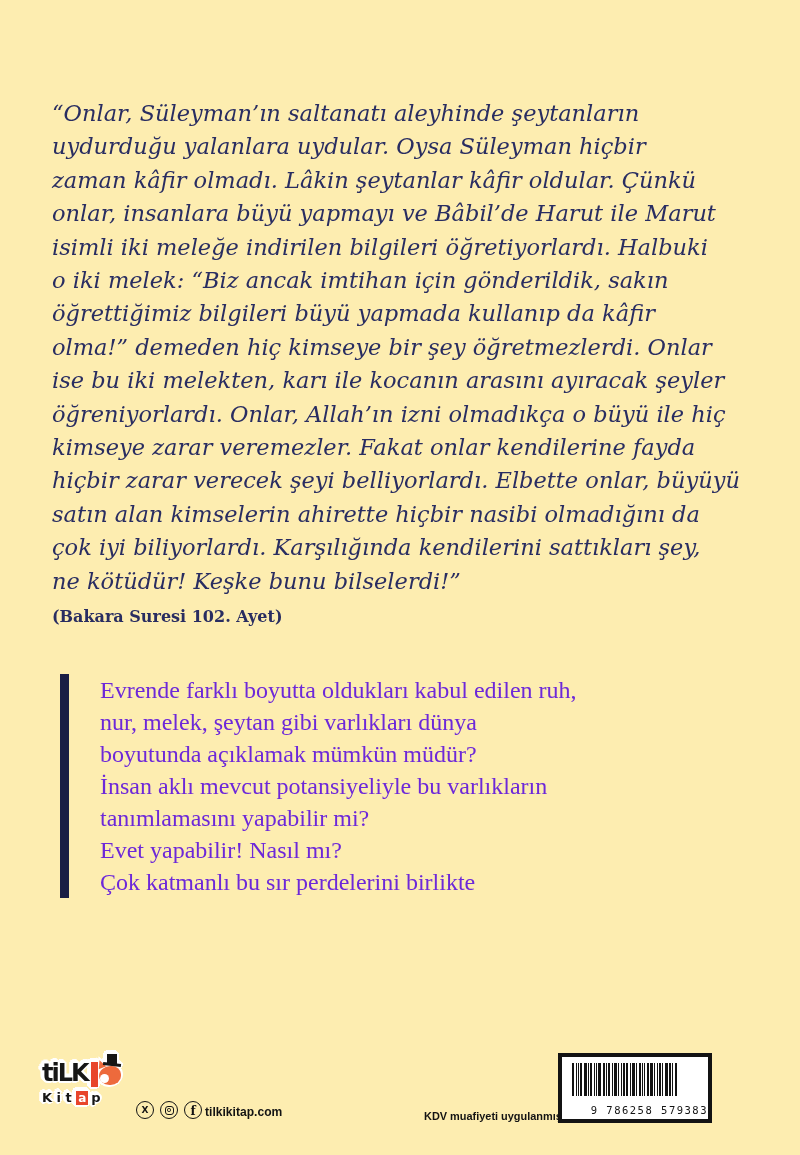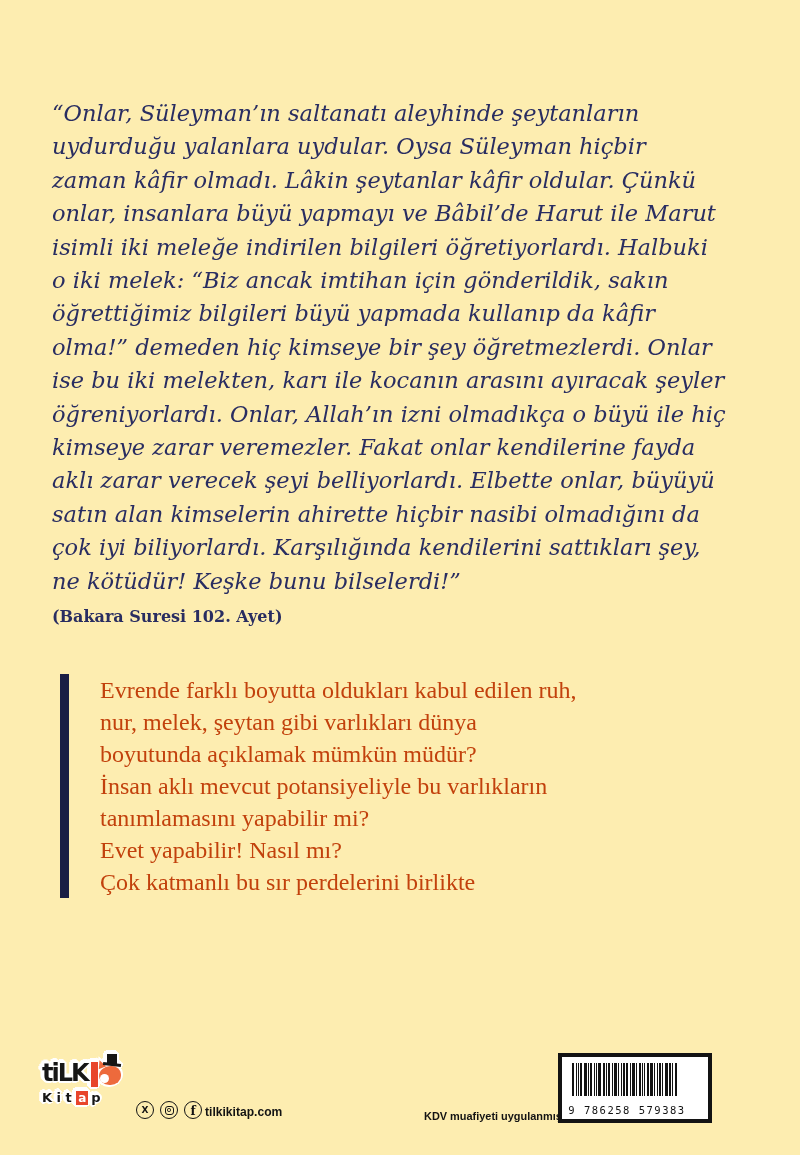--- a/index.html
+++ b/index.html
@@ -17,21 +17,21 @@
   }
   .quote .line{white-space:nowrap;}
   .attribution{
     font-style:normal;font-weight:bold;font-size:16px;line-height:33.4px;
     color:#292D61;margin-top:2px;
   }
 
   
   .blurb{
     position:absolute;left:60px;top:663px;display:flex;
-    color:#c2410c;font-family:"Liberation Serif",serif;
+    color:#6d28d9;font-family:"Liberation Serif",serif;
     font-size:24px;line-height:32px;
   }
   .accent-bar{width:9px;background:#1A1E44;margin-right:31px;}
   .blurb .line{white-space:nowrap;}
 
   
   .logo{
     position:absolute;left:42px;top:1046px;color:#161616;
     filter:drop-shadow(1.5px 1.5px 0 #fff) drop-shadow(-1.5px -1.5px 0 #fff)
            drop-shadow(1.5px -1.5px 0 #fff) drop-shadow(-1.5px 1.5px 0 #fff);
@@ -79,21 +79,21 @@
     transform:scaleX(.95);transform-origin:left center;white-space:nowrap;
   }
 
   .barcode{
     position:absolute;left:558px;top:1042px;width:154px;height:70px;
     background:#fff;border:4px solid #131313;box-sizing:border-box;
   }
   .bars{position:absolute;left:10px;top:6px;width:127px;height:33px;}
   .bars span{position:absolute;top:0;bottom:0;background:#131313;}
   .digits{
-    position:absolute;left:0;right:16px;bottom:3px;text-align:center;
+    position:absolute;left:0;right:0;bottom:3px;text-align:right;
     font-family:"DejaVu Sans Mono",monospace;font-size:10.5px;
     letter-spacing:1.5px;color:#131313;white-space:nowrap;
   }
 </style>
 </head>
 <body>
 
 <div class="cover">
 
   <div class="quote">
@@ -101,21 +101,21 @@
     <div class="line">uydurduğu yalanlara uydular. Oysa Süleyman hiçbir</div>
     <div class="line">zaman kâfir olmadı. Lâkin şeytanlar kâfir oldular. Çünkü</div>
     <div class="line">onlar, insanlara büyü yapmayı ve Bâbil’de Harut ile Marut</div>
     <div class="line">isimli iki meleğe indirilen bilgileri öğretiyorlardı. Halbuki</div>
     <div class="line">o iki melek: “Biz ancak imtihan için gönderildik, sakın</div>
     <div class="line">öğrettiğimiz bilgileri büyü yapmada kullanıp da kâfir</div>
     <div class="line">olma!” demeden hiç kimseye bir şey öğretmezlerdi. Onlar</div>
     <div class="line">ise bu iki melekten, karı ile kocanın arasını ayıracak şeyler</div>
     <div class="line">öğreniyorlardı. Onlar, Allah’ın izni olmadıkça o büyü ile hiç</div>
     <div class="line">kimseye zarar veremezler. Fakat onlar kendilerine fayda</div>
-    <div class="line">aklı zarar verecek şeyi belliyorlardı. Elbette onlar, büyüyü</div>
+    <div class="line">hiçbir zarar verecek şeyi belliyorlardı. Elbette onlar, büyüyü</div>
     <div class="line">satın alan kimselerin ahirette hiçbir nasibi olmadığını da</div>
     <div class="line">çok iyi biliyorlardı. Karşılığında kendilerini sattıkları şey,</div>
     <div class="line">ne kötüdür! Keşke bunu bilselerdi!”</div>
     <div class="attribution">(Bakara Suresi 102. Ayet)</div>
   </div>
 
   <div class="blurb">
     <div class="accent-bar"></div>
     <div>
       <div class="line">Evrende farklı boyutta oldukları kabul edilen ruh,</div>

